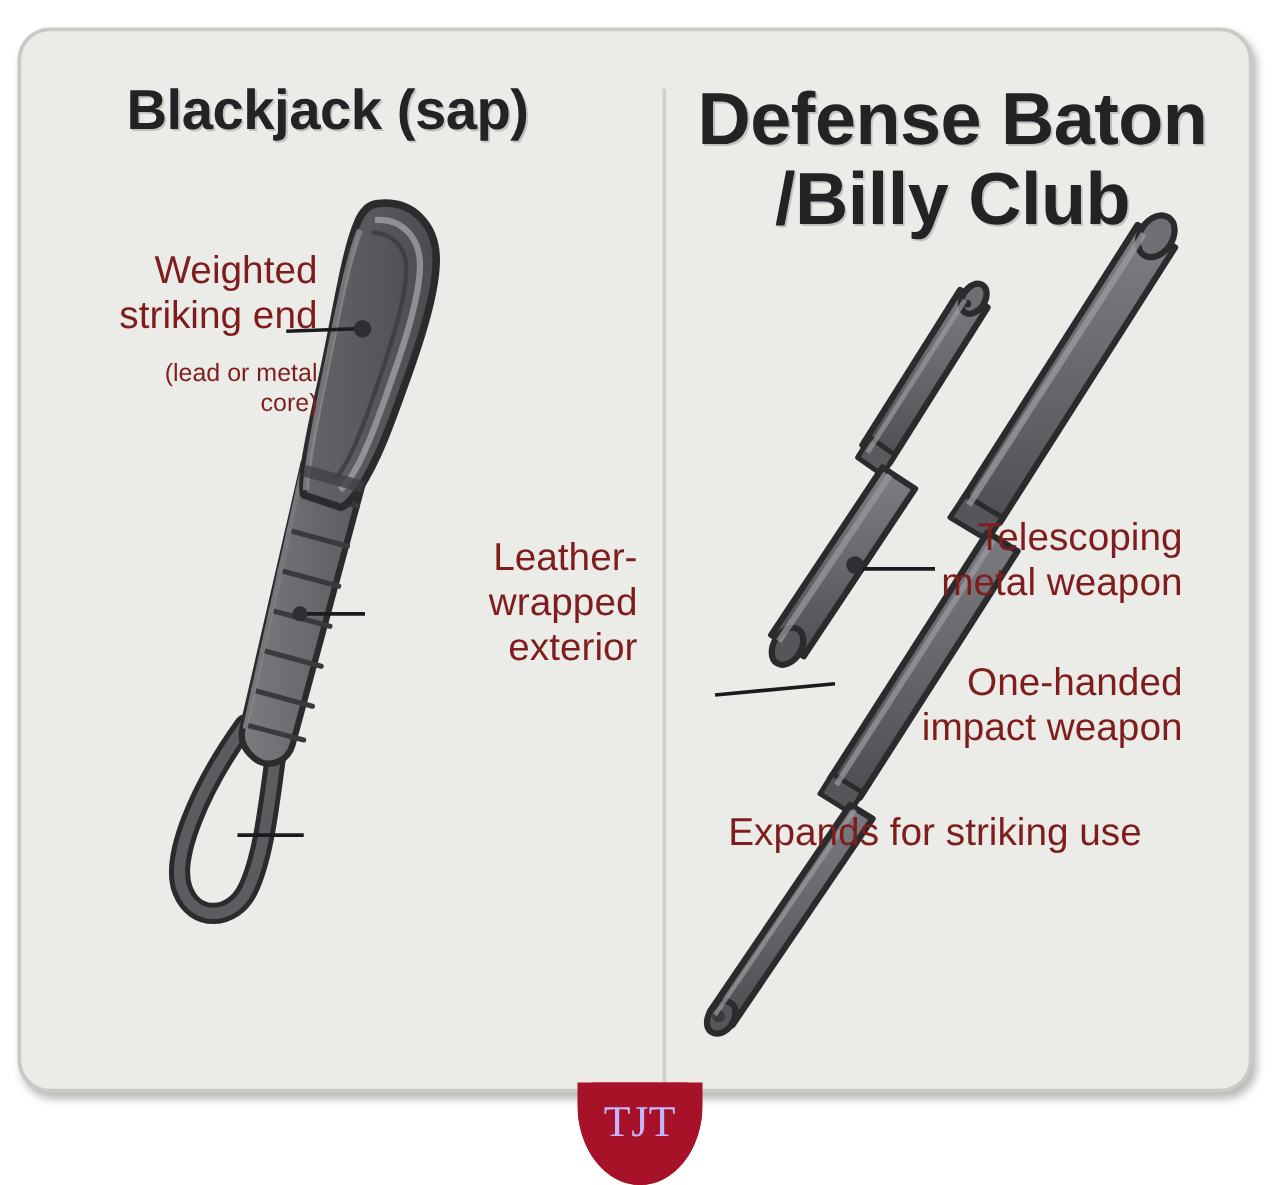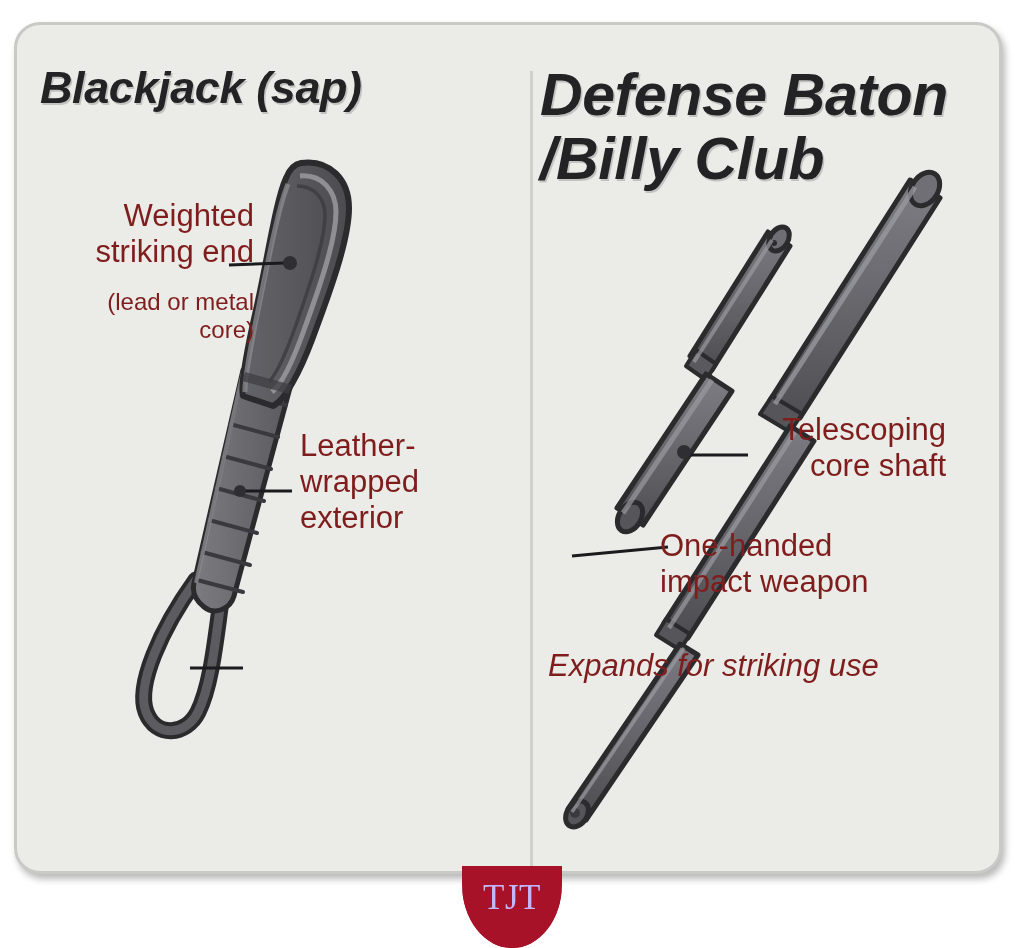--- a/index.html
+++ b/index.html
@@ -70,26 +70,26 @@
 
   
   .label {
     position: absolute;
     color: #7f1d1d;
     font-size: 31px;
     line-height: 1.16;
     white-space: pre-line;
   }
   .label.sub {
-    font-size: 24px;
+    font-size: 20px;
     line-height: 1.18;
   }
   .ta-right { text-align: right; }
-  .ta-left  { text-align: left; }
-  .ta-center{ text-align: left; font-style: italic; }
+  .ta-left  { text-align: right; }
+  .ta-center{ text-align: center; }
 
   #lbl-weighted      { left: 24px;  top: 198px; width: 230px; }
   #lbl-weighted-sub  { left: 24px;  top: 288px; width: 230px; }
   #lbl-leather       { left: 300px; top: 428px; width: 210px; }
   #lbl-designed      { left: 252px; top: 604px; width: 258px; }
 
   #lbl-telescoping   { left: 726px; top: 412px; width: 220px; }
   #lbl-onehanded     { left: 660px; top: 528px; width: 286px; }
   #lbl-expands       { left: 548px; top: 648px; width: 400px; }
 
@@ -288,21 +288,21 @@
 
   <div class="label sub ta-right" id="lbl-weighted-sub">(lead or metal
 core)</div>
 
   <div class="label ta-left" id="lbl-leather">Leather-
 wrapped
 exterior</div>
 
 
   <div class="label ta-right" id="lbl-telescoping">Telescoping
-core shaft</div>
+metal weapon</div>
 
   <div class="label ta-center" id="lbl-expands">Expands for striking use</div>
 
   <div class="label ta-left" id="lbl-onehanded">One-handed
 impact weapon</div>
 
   <div class="logo-badge">
     <div class="disc"></div>
     <div class="logo-text">TJT</div>
   </div>

